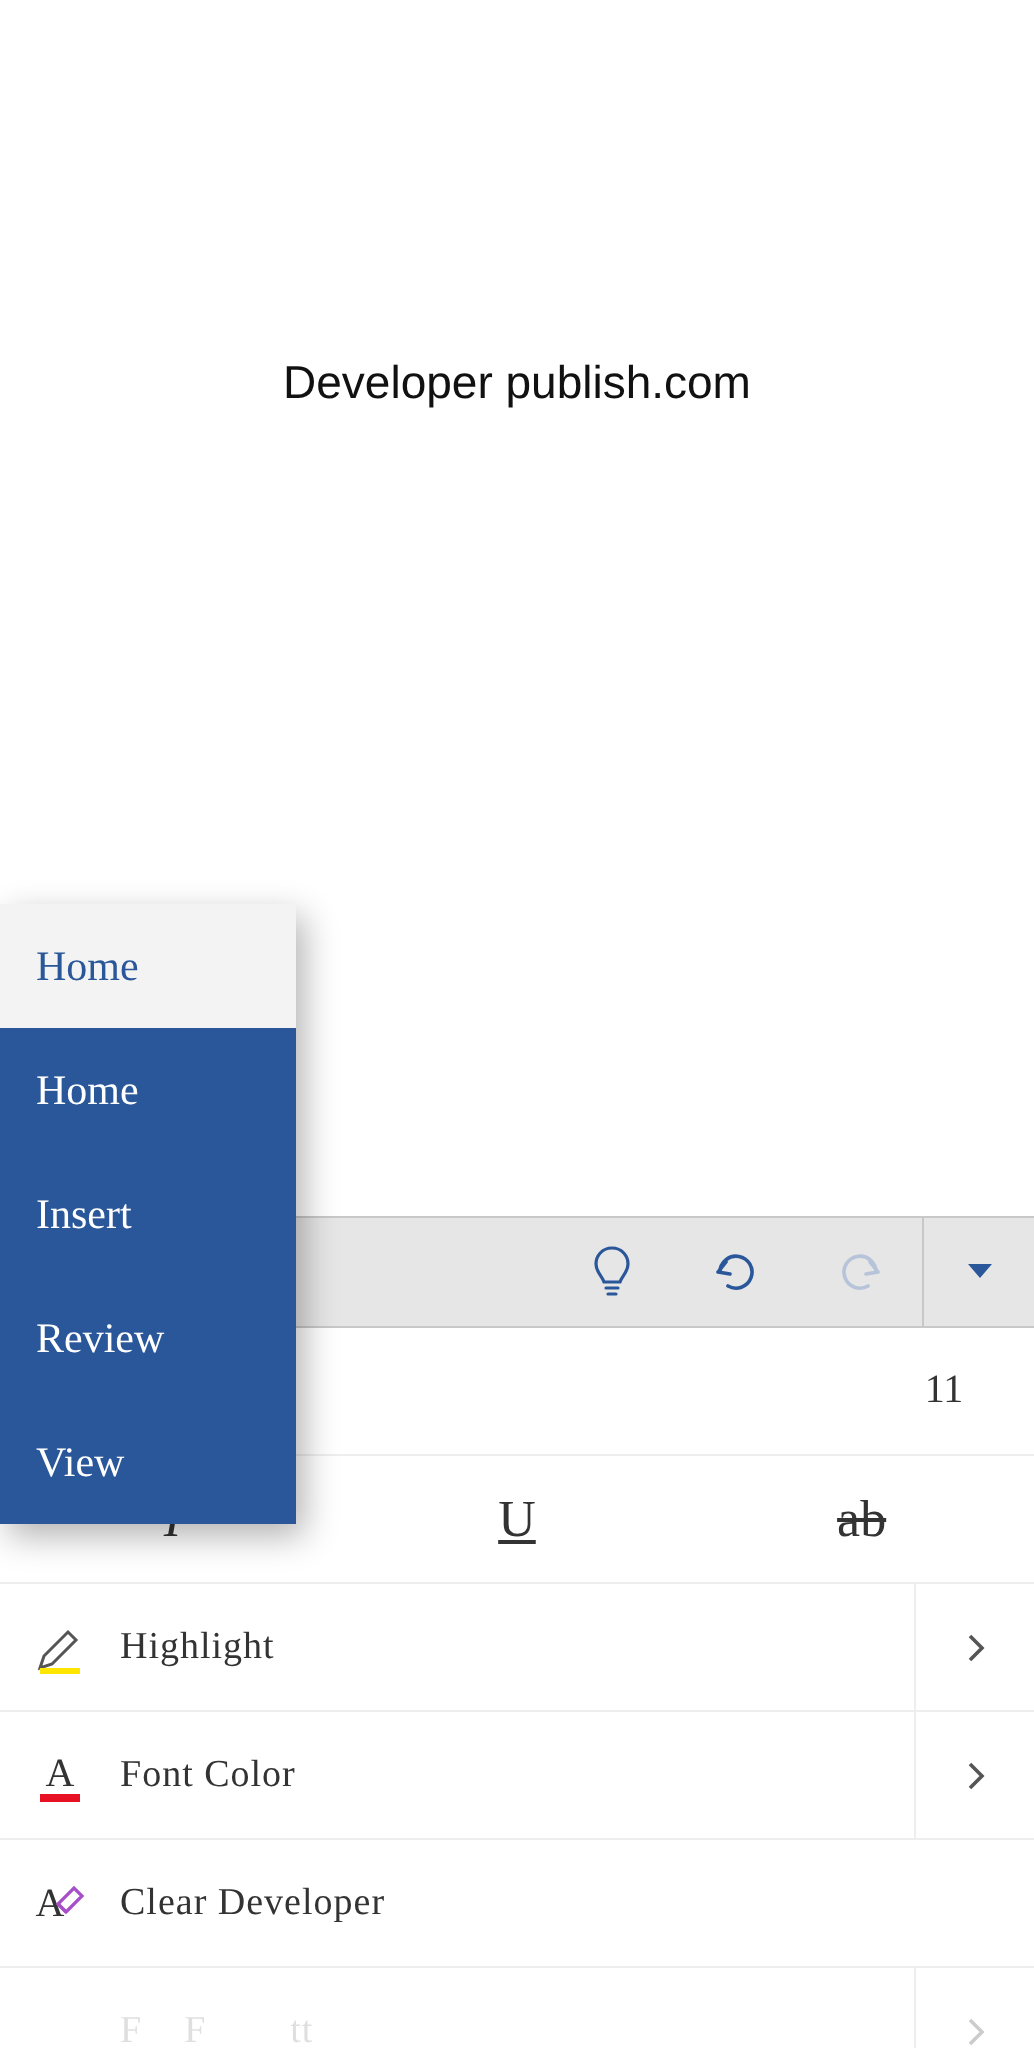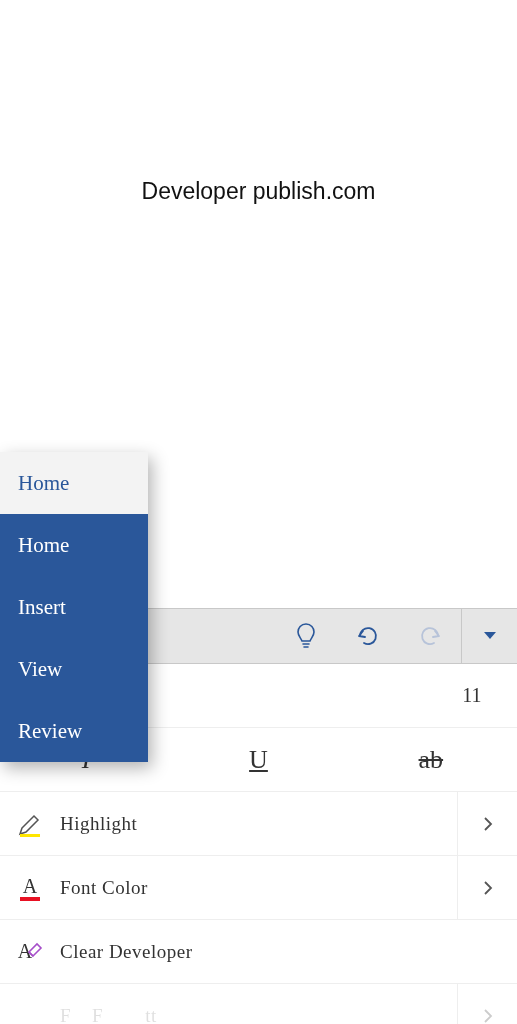--- a/index.html
+++ b/index.html
@@ -117,15 +117,15 @@
     <svg width="10" height="16" viewBox="0 0 10 16">
         <path d="M2 2 L8 8 L2 14" fill="none" stroke="#ccc" stroke-width="1.8"></path>
       </svg>
   </div>
 </div>
 
 <div class="menu">
   <div class="menu-item active">Home</div>
   <div class="menu-item">Home</div>
   <div class="menu-item">Insert</div>
+  <div class="menu-item">Review</div>
   <div class="menu-item">View</div>
-  <div class="menu-item">Review</div>
 </div>
 
 </body></html>

